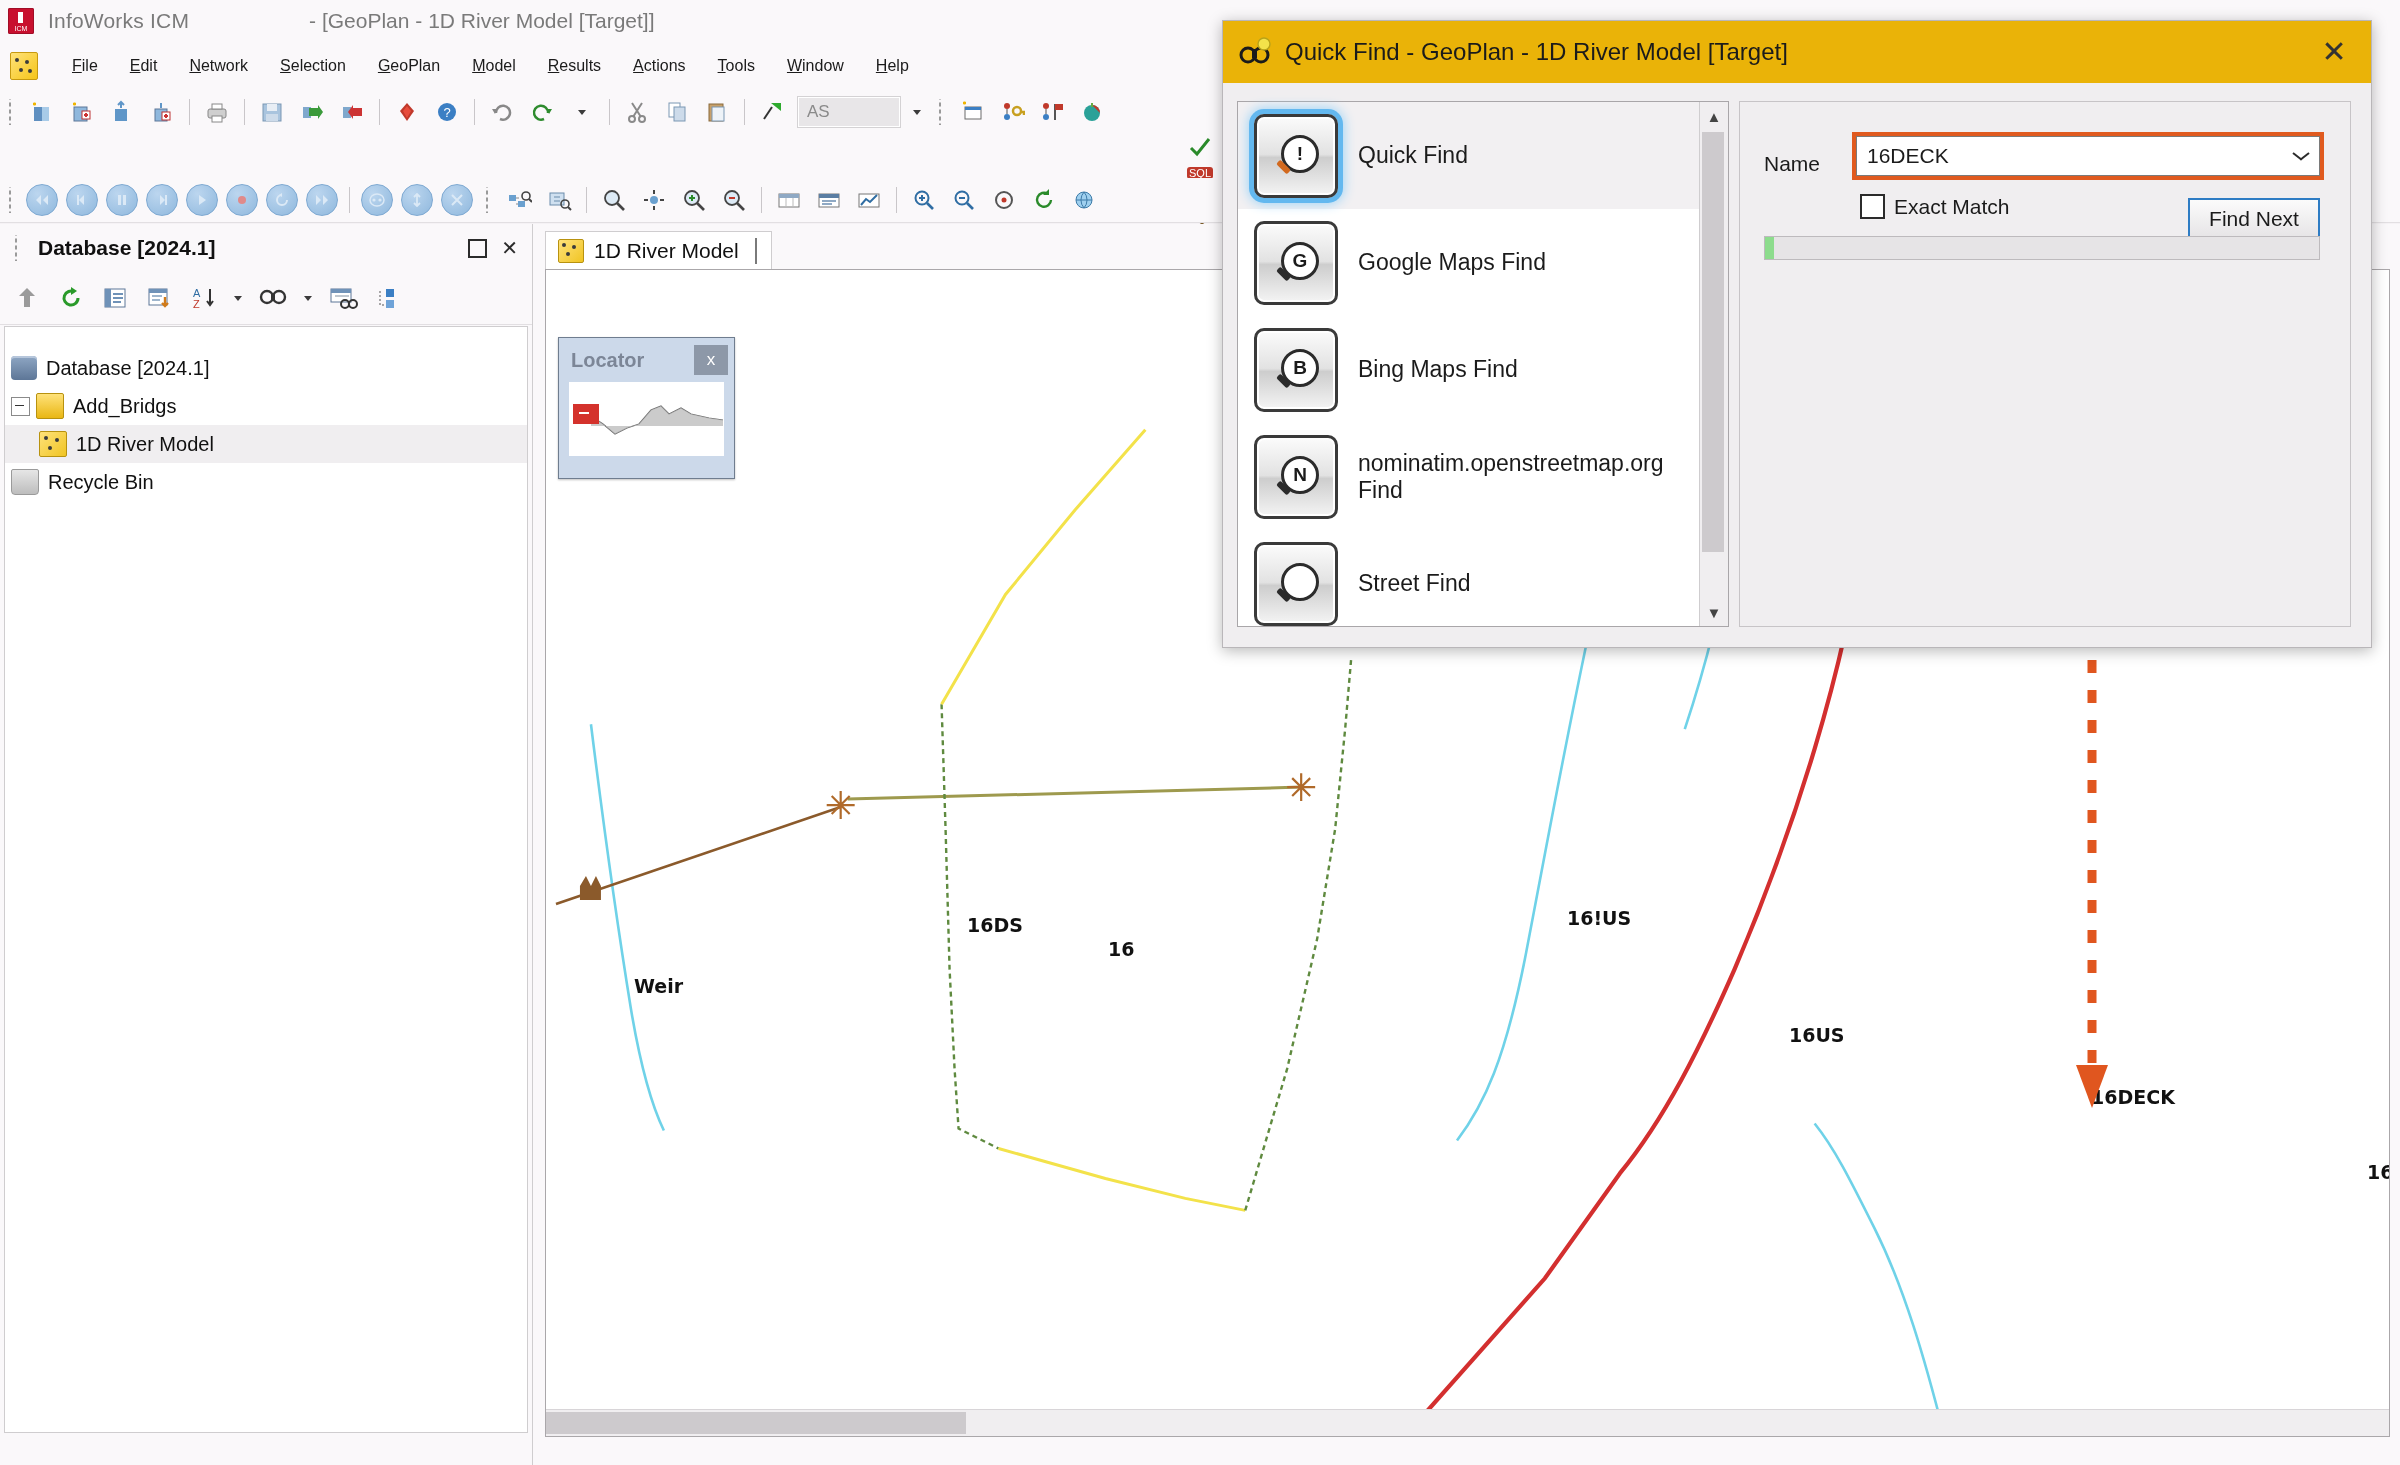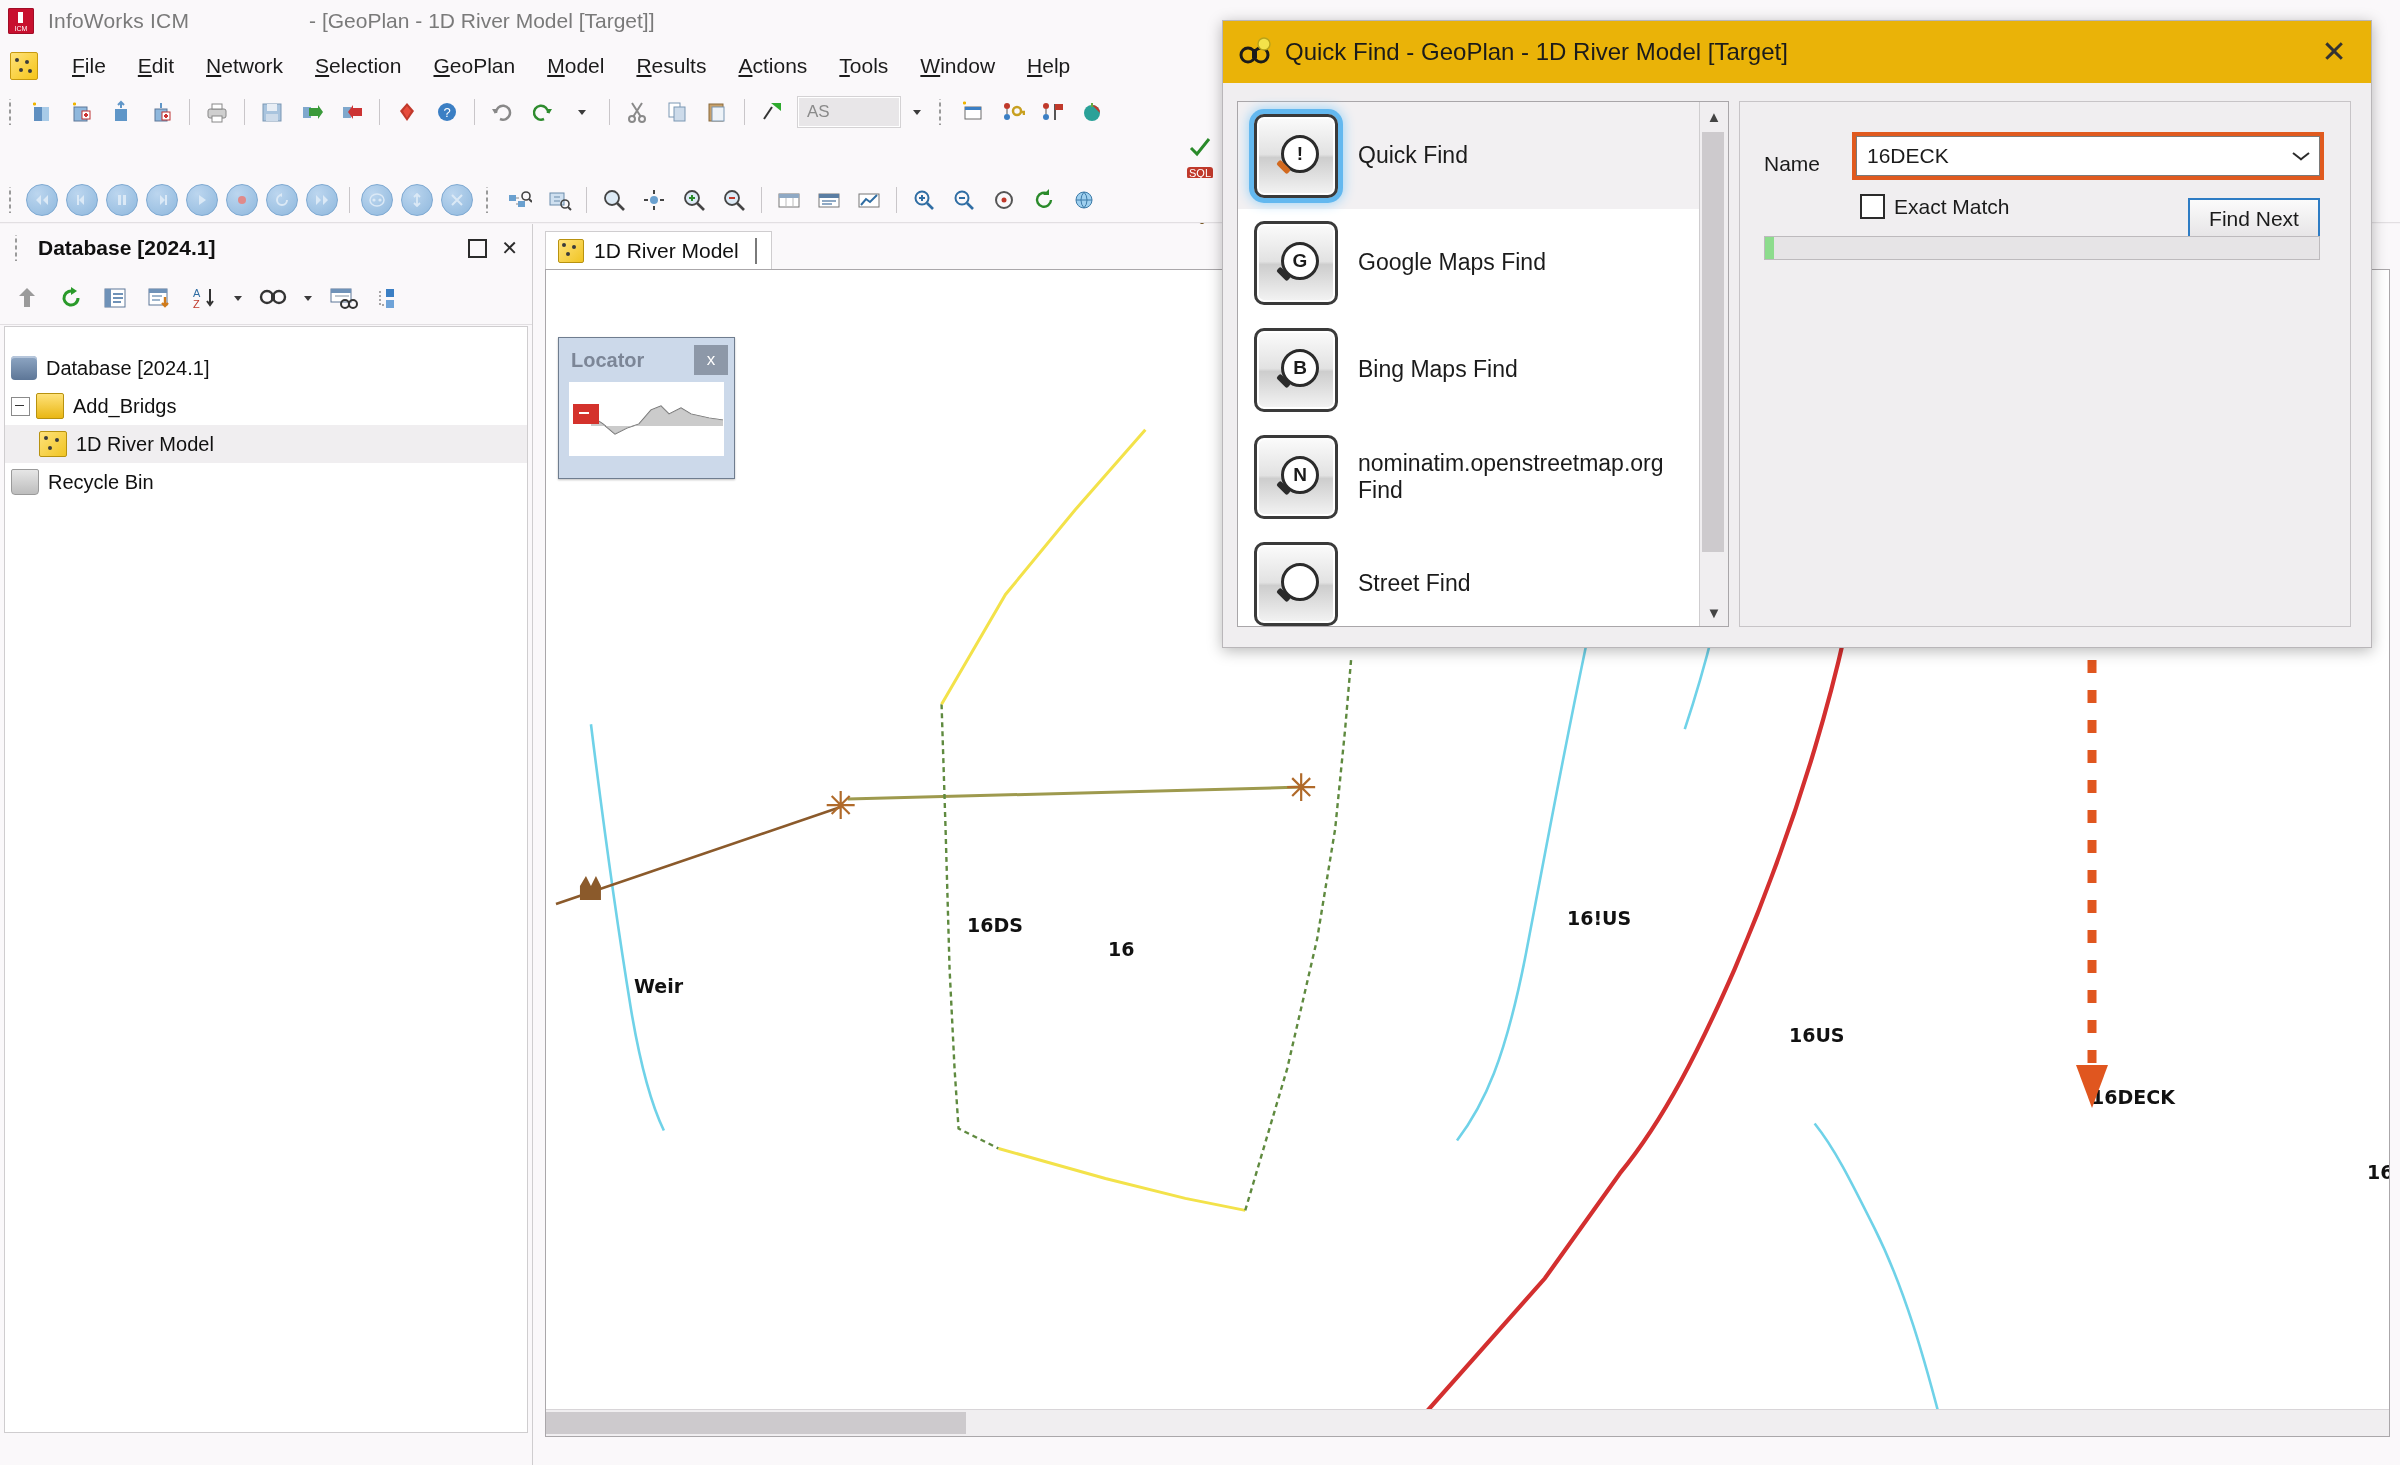--- a/index.html
+++ b/index.html
@@ -59,21 +59,21 @@
   }
   .menu-doc-icon i {
     position: absolute; background: #3b3b3b; border-radius: 50%;
     width: 4px; height: 4px;
   }
   .menu-doc-icon i:nth-child(1){ left: 4px; top: 5px; }
   .menu-doc-icon i:nth-child(2){ left: 14px; top: 7px; }
   .menu-doc-icon i:nth-child(3){ left: 8px; top: 15px; }
   .menu-doc-icon i:nth-child(4){ left: 17px; top: 16px; }
   .menu-item {
-    font-size: 21px; color: #1b1b1b;
+    font-size: 16px; color: #1b1b1b;
     padding: 2px 16px; cursor: default; white-space: nowrap;
   }
   .menu-item u { text-decoration: underline; }
 
   
   .toolbar {
     position: absolute; left: 0; width: 2400px;
     background: #faf8fa;
     display: flex; align-items: center;
   }

